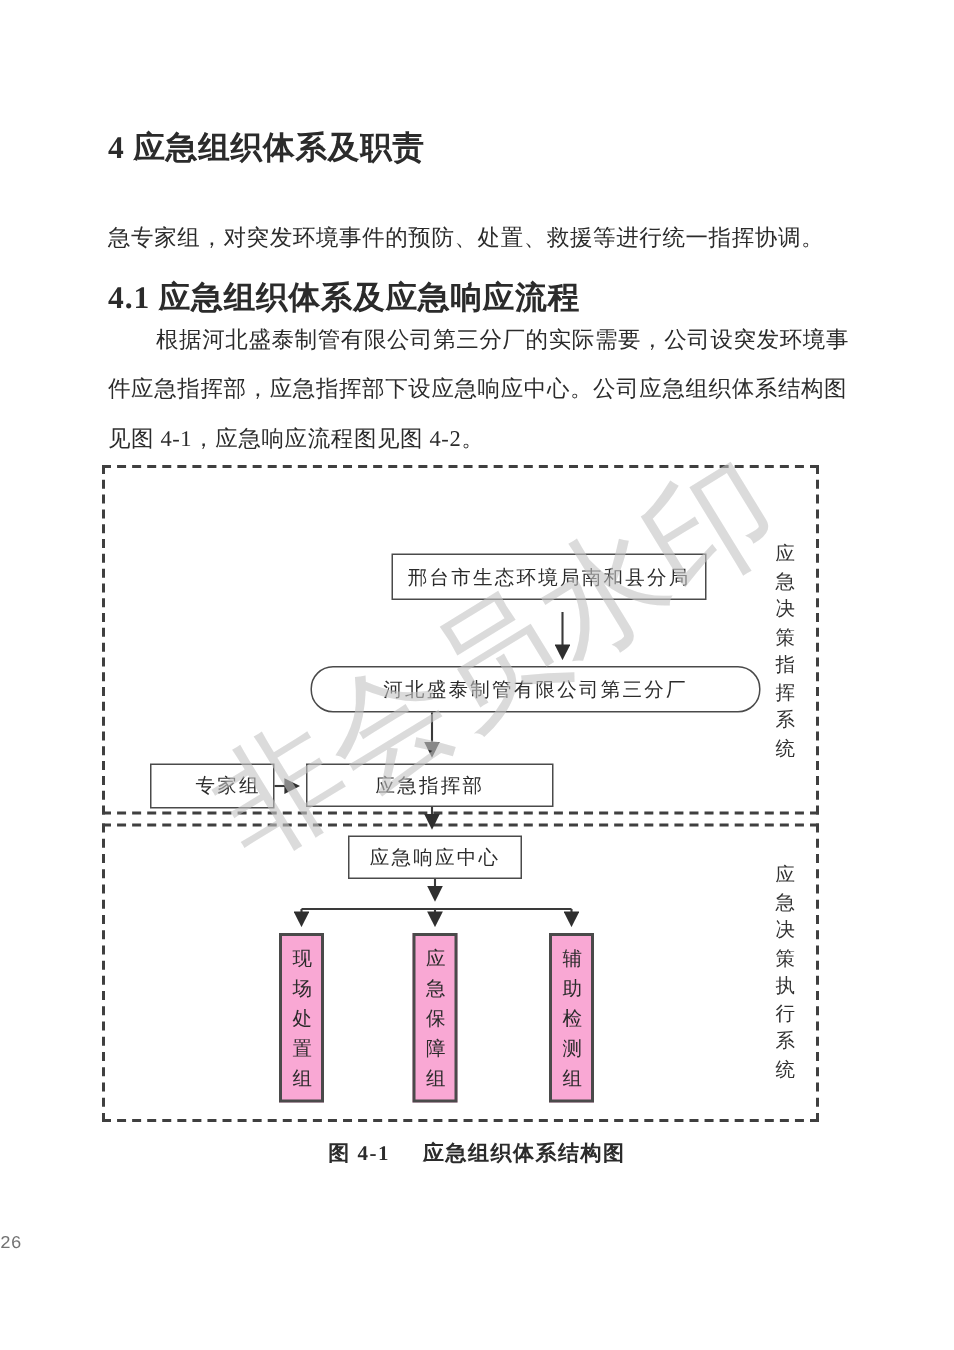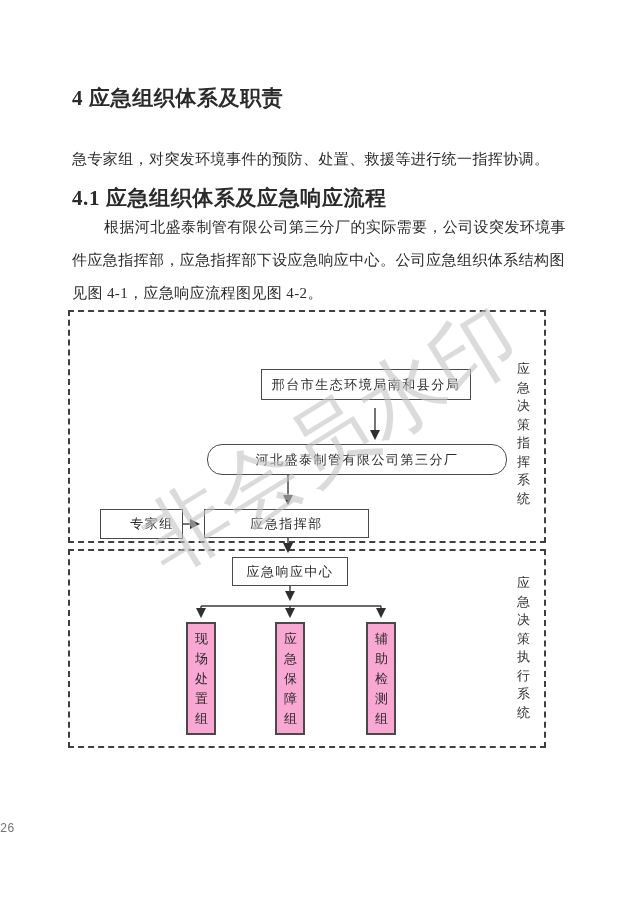--- a/index.html
+++ b/index.html
@@ -171,16 +171,19 @@
     <div class="node-vert n-onsite">现场处置组</div>
     <div class="node-vert n-support">应急保障组</div>
     <div class="node-vert n-detection">辅助检测组</div>
 
     <div class="vlabel vlabel-upper">应急决策指挥系统</div>
     <div class="vlabel vlabel-lower">应急决策执行系统</div>
 
     <div class="watermark">非会员水印</div>
   </div>
 
+  <div class="caption">
+    <span>图 4-1</span><span class="gap"></span><span>应急组织体系结构图</span>
+  </div>
 
   <div class="pageno">26</div>
 
 </div>
 
 </body></html>

